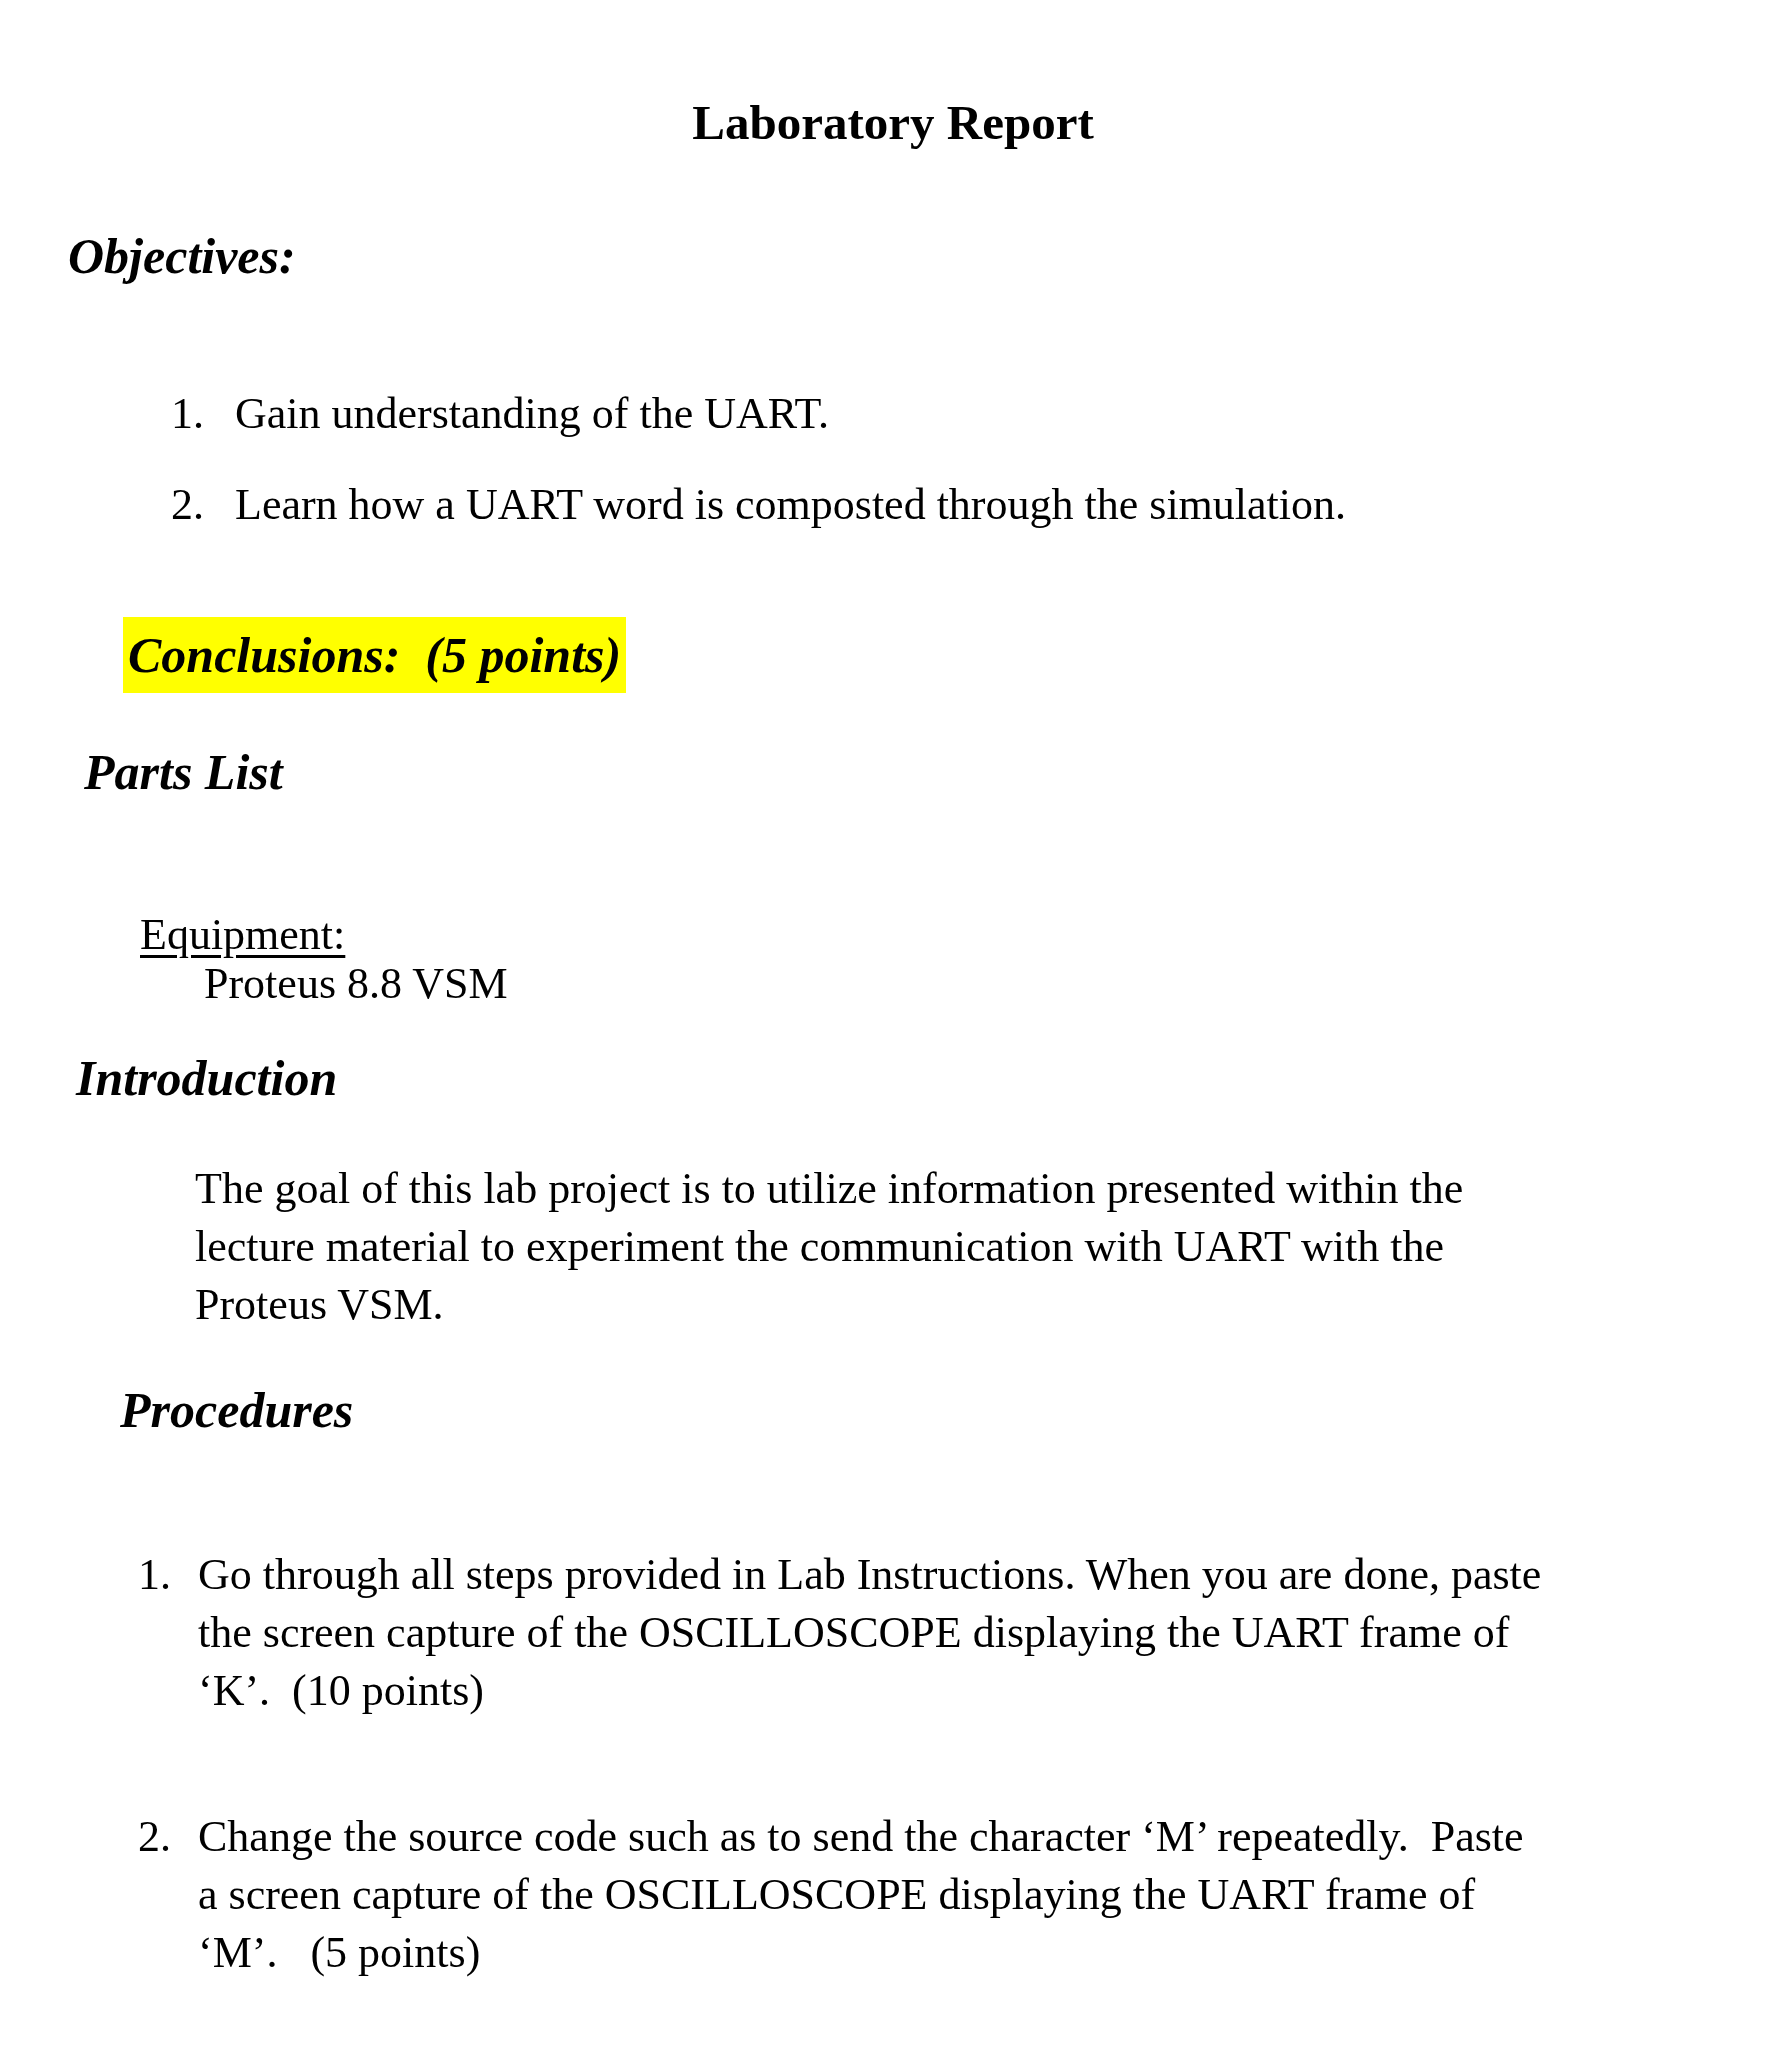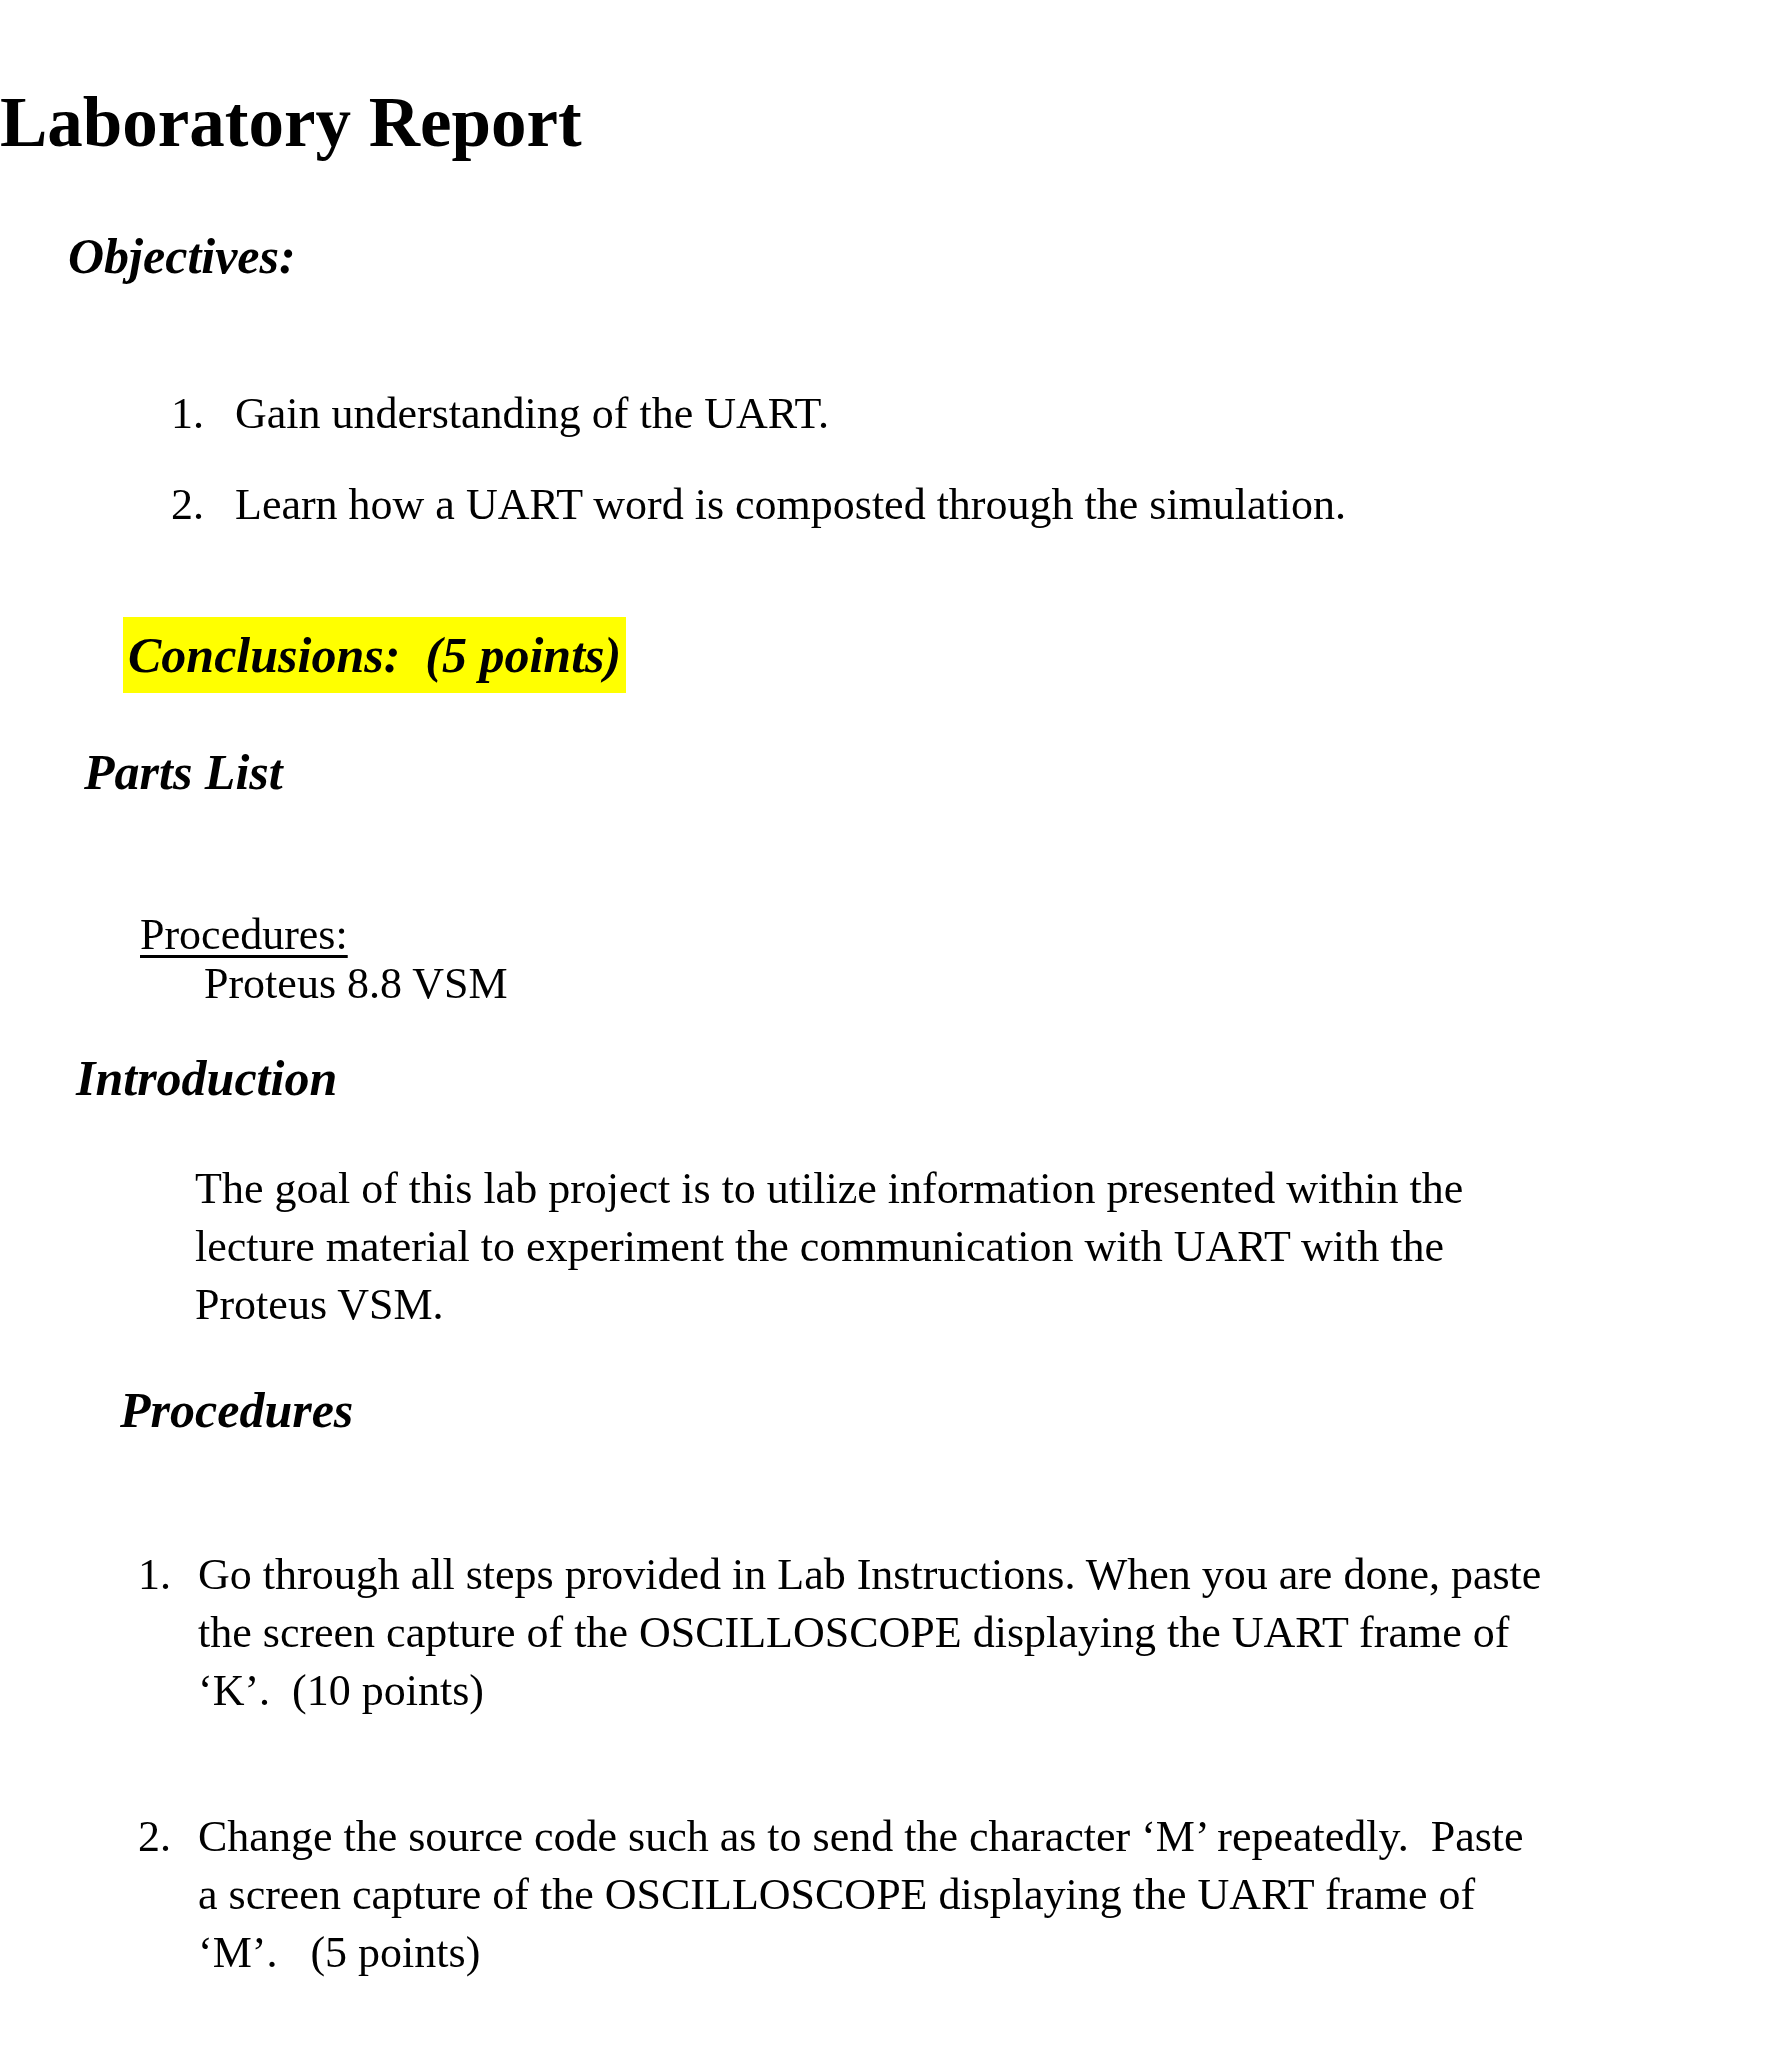--- a/index.html
+++ b/index.html
@@ -8,21 +8,22 @@
     width: 1786px;
     height: 2295px;
     background: #ffffff;
     color: #000000;
     font-family: "Liberation Serif", "DejaVu Serif", serif;
     overflow: hidden;
   }
   .abs { position: absolute; }
   .title {
     left: 0; top: 81px; width: 100%;
-    font-size: 71px; font-weight: bold; line-height: 83px;
+    text-align: center;
+    font-size: 49px; font-weight: bold; line-height: 83px;
     white-space: pre;
   }
   .heading {
     font-size: 50px; font-weight: bold; font-style: italic;
     line-height: 62px; white-space: pre;
   }
   .body-text {
     font-size: 44px; line-height: 58px; white-space: pre-line;
   }
   .hl-span { padding: 10px 5px; }
@@ -50,21 +51,21 @@
     <span class="num">2.</span><span>Learn how a UART word is composted through the simulation.</span>
   </div>
 
   <div class="abs heading" style="left:73px; top:562px;">
     <span class="hl-span" style="background-color: rgb(255, 255, 0);">Conclusions:&nbsp; (5 points)</span>
   </div>
 
   <div class="abs heading" style="left:76px; top:741px;margin-left:8px;">Parts List</div>
 
   <div class="abs body-text" style="left:140px; top:848px;">
-    <span class="underlined">Procedures:</span>
+    <span class="underlined">Equipment:</span>
   </div>
 
 
   <div class="abs body-text" style="left:204px; top:955px; width:1529px;">Proteus 8.8 VSM</div>
 
   <div class="abs heading" style="left:76px; top:1047px;text-align:center;">Introduction</div>
 
   <div class="abs body-text" style="left:195px; top:1160px; width:1545px;">The goal of this lab project is to utilize information presented within the
 lecture material to experiment the communication with UART with the
 Proteus VSM.</div>

